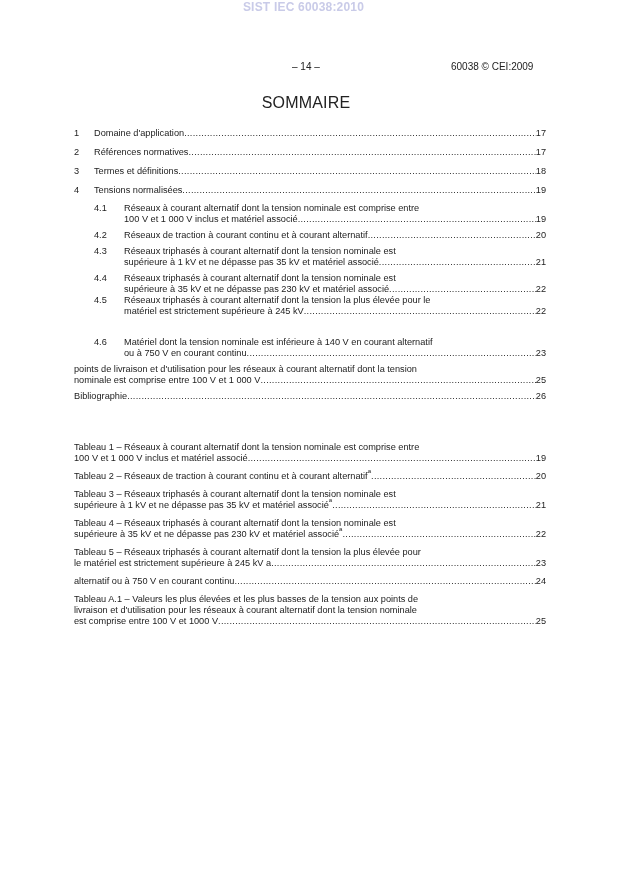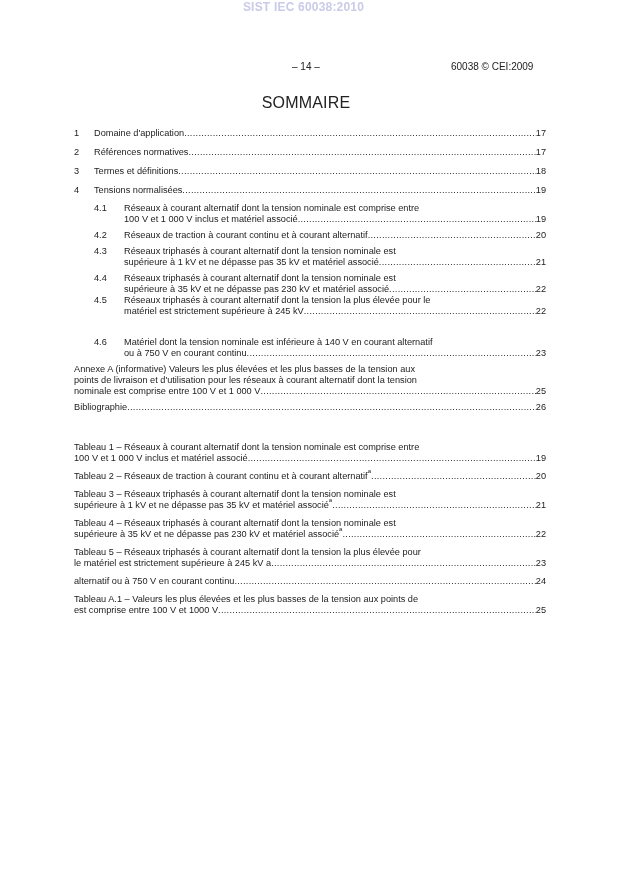--- a/index.html
+++ b/index.html
@@ -138,21 +138,20 @@
         <span class="line">Matériel dont la tension nominale est inférieure à 140 V en courant alternatif</span>
         <div class="last">
           <span class="txt">ou à 750 V en courant continu</span>
           <span class="dots"></span>
           <span class="pg">23</span>
         </div>
       </div>
     </div>
     <div class="entry lvl1" style="margin-top: 5px;">
       <div class="body">
-        <span class="line">Annexe A (informative)  Valeurs les plus élevées et les plus basses de la tension aux</span>
         <span class="line">points  de livraison et d'utilisation pour les réseaux à courant alternatif  dont la tension</span>
         <div class="last">
           <span class="txt">nominale est comprise entre 100 V et 1 000 V</span>
           <span class="dots"></span>
           <span class="pg">25</span>
         </div>
       </div>
     </div>
     <div class="entry lvl1" style="margin-top: 5px;">
       <div class="body">
@@ -222,20 +221,21 @@
         <div class="last">
           <span class="txt">alternatif ou à 750 V en courant continu</span>
           <span class="dots"></span>
           <span class="pg">24</span>
         </div>
       </div>
     </div>
     <div class="entry" style="margin-top: 7px;">
       <div class="body">
         <span class="line">Tableau A.1 – Valeurs les plus élevées et les plus basses de la tension aux points de</span>
+        <span class="line">livraison et d'utilisation pour les réseaux à courant alternatif  dont la tension nominale</span>
         <div class="last">
           <span class="txt">est comprise entre 100 V et 1000 V</span>
           <span class="dots"></span>
           <span class="pg">25</span>
         </div>
       </div>
     </div>
   </div>
 
 </body></html>

